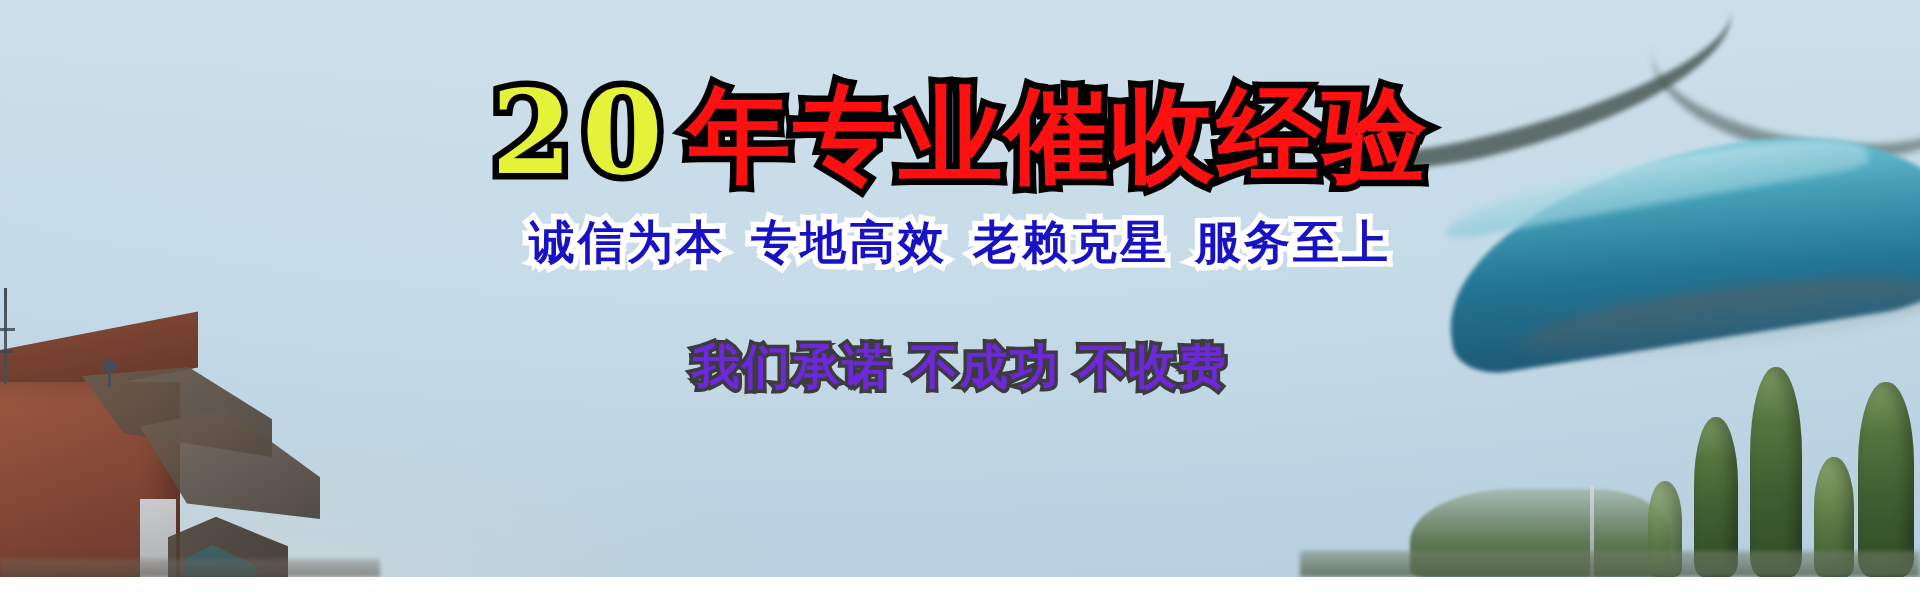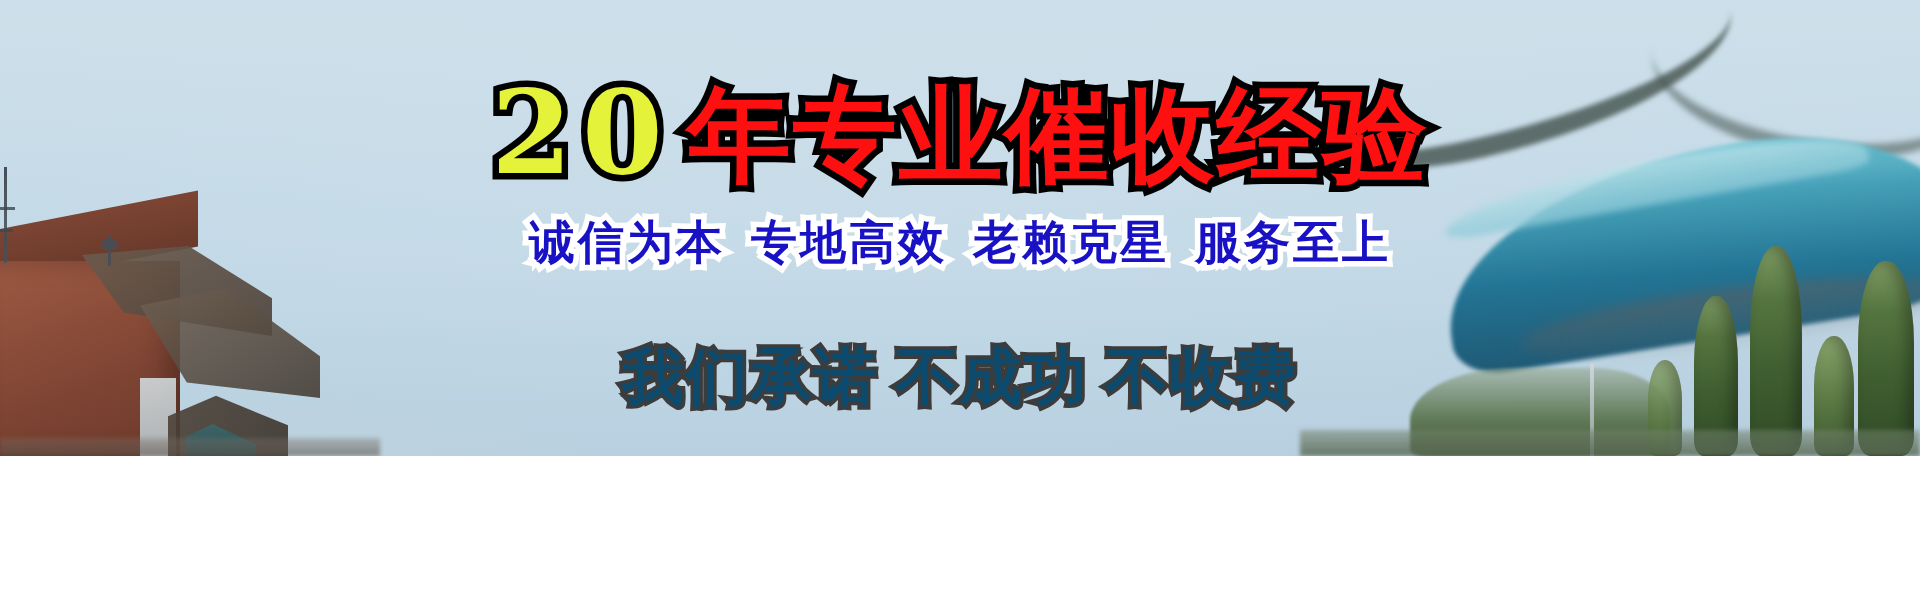--- a/index.html
+++ b/index.html
@@ -5,21 +5,21 @@
 <style>
   html,body{margin:0;padding:0;}
   body{
     width:1920px;height:600px;overflow:hidden;
     font-family:"Liberation Sans","DejaVu Sans",sans-serif;
   }
 
   
   #banner{
     position:relative;
-    width:1920px;height:456px;
+    width:1920px;height:577px;
     overflow:hidden;
     background:#c3d9e7;
   }
 
   
   .sky{
     position:absolute;inset:0;
     background:
       radial-gradient(120% 90% at 42% 18%, #cfe1ec 0%, #c6dbe8 38%, #bed5e4 68%, #b6cede 100%);
   }
@@ -203,22 +203,22 @@
     paint-order:stroke fill;
     letter-spacing:3px;
   }
   .line2 .gap{display:inline-block;width:26px;}
 
   
   .line3{
     position:absolute;top:335px;left:0;right:0;
     text-align:center;white-space:nowrap;
     font-family:"DejaVu Sans","Liberation Sans",sans-serif;
-    font-size:62px;font-weight:bold;
-    color:#0c4a6e;
+    font-size:48px;font-weight:bold;
+    color:#6d28d9;
     -webkit-text-stroke:7px #3c3c3c;
     paint-order:stroke fill;
     letter-spacing:2px;
   }
   .line3 .gap{display:inline-block;width:18px;}
 </style>
 </head>
 <body>
 
 <div id="banner">

